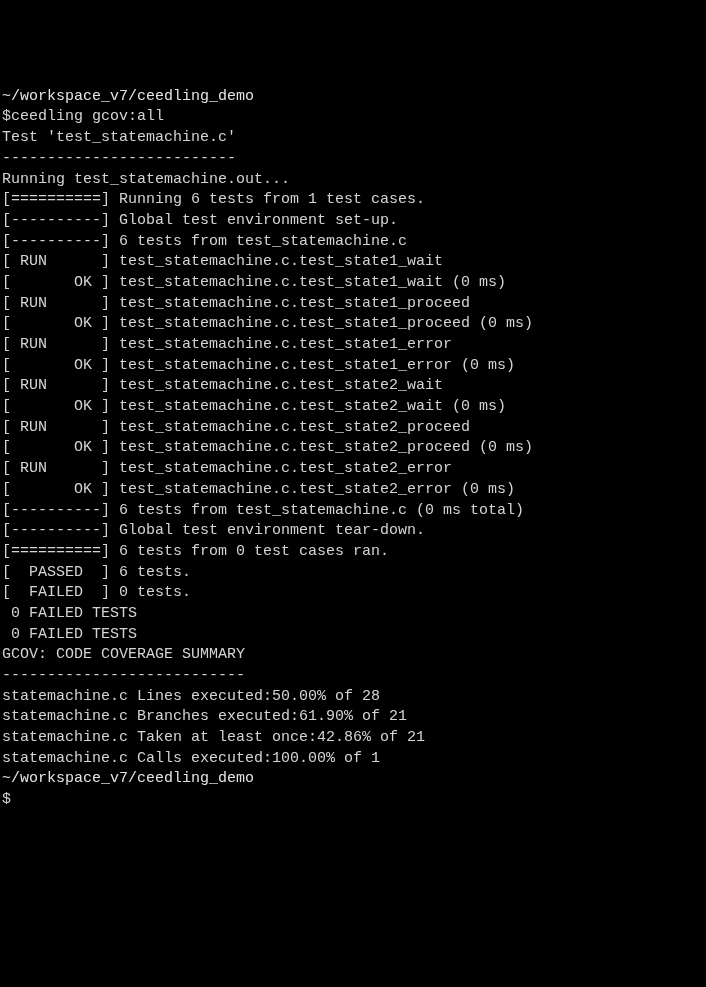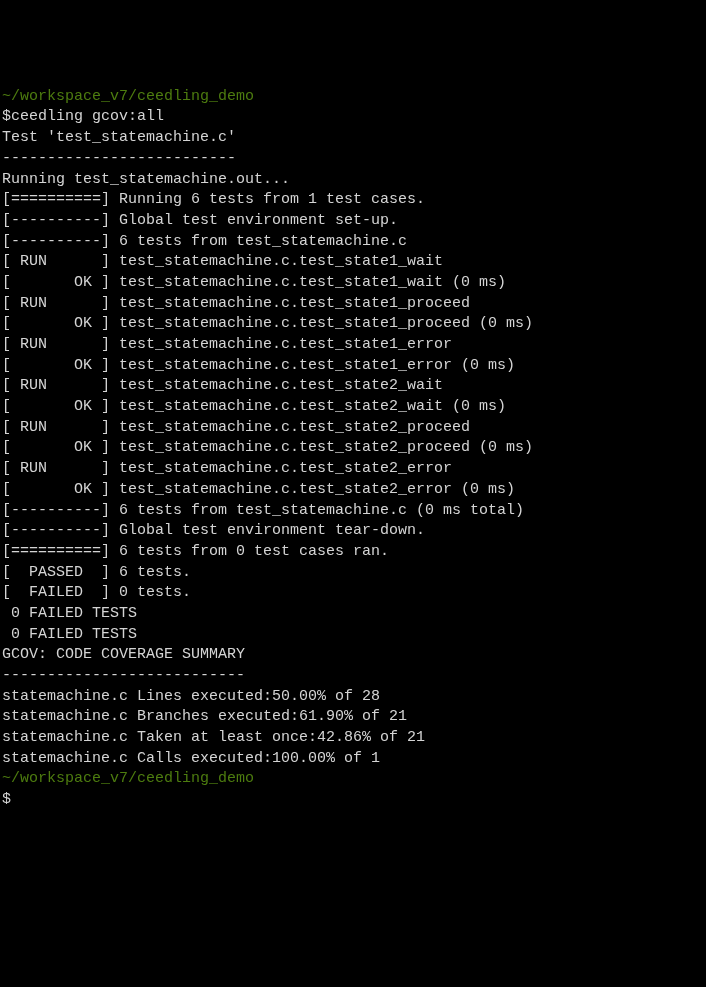--- a/index.html
+++ b/index.html
@@ -7,21 +7,21 @@
       background: #000;
       color: #d4d4d4;
       font-family: 'Consolas', 'Courier New', monospace;
       font-size: 15px;
       line-height: 1.38;
       padding: 4px 2px;
       width: 706px;
       height: 987px;
       white-space: pre;
     }
-    .prompt-path { color: #4d7c0f; }
+    .prompt-path { color: #e5e5e5; }
     .prompt-dollar { color: #d4d4d4; }
     .bracket { color: #d4d4d4; }
     .line { display: block; }
   </style>
 </head>
 <body>
 
 
 
 <span class="line"><span class="prompt-path">~/workspace_v7/ceedling_demo</span></span><span class="line"><span class="prompt-dollar">$</span><span>ceedling gcov:all</span></span><span class="line"></span><span class="line"></span><span class="line">Test 'test_statemachine.c'</span><span class="line">--------------------------</span><span class="line">Running test_statemachine.out...</span><span class="line"></span><span class="line"></span><div id="test-lines"><span class="line"><span class="bracket">[==========]</span><span> Running 6 tests from 1 test cases.</span></span><span class="line"><span class="bracket">[----------]</span><span> Global test environment set-up.</span></span><span class="line"><span class="bracket">[----------]</span><span> 6 tests from test_statemachine.c</span></span><span class="line"><span class="bracket">[ RUN      ]</span><span> test_statemachine.c.test_state1_wait</span></span><span class="line"><span class="bracket">[       OK ]</span><span> test_statemachine.c.test_state1_wait (0 ms)</span></span><span class="line"><span class="bracket">[ RUN      ]</span><span> test_statemachine.c.test_state1_proceed</span></span><span class="line"><span class="bracket">[       OK ]</span><span> test_statemachine.c.test_state1_proceed (0 ms)</span></span><span class="line"><span class="bracket">[ RUN      ]</span><span> test_statemachine.c.test_state1_error</span></span><span class="line"><span class="bracket">[       OK ]</span><span> test_statemachine.c.test_state1_error (0 ms)</span></span><span class="line"><span class="bracket">[ RUN      ]</span><span> test_statemachine.c.test_state2_wait</span></span><span class="line"><span class="bracket">[       OK ]</span><span> test_statemachine.c.test_state2_wait (0 ms)</span></span><span class="line"><span class="bracket">[ RUN      ]</span><span> test_statemachine.c.test_state2_proceed</span></span><span class="line"><span class="bracket">[       OK ]</span><span> test_statemachine.c.test_state2_proceed (0 ms)</span></span><span class="line"><span class="bracket">[ RUN      ]</span><span> test_statemachine.c.test_state2_error</span></span><span class="line"><span class="bracket">[       OK ]</span><span> test_statemachine.c.test_state2_error (0 ms)</span></span><span class="line"><span class="bracket">[----------]</span><span> 6 tests from test_statemachine.c (0 ms total)</span></span></div><span class="line"></span><div id="teardown-lines"><span class="line"><span class="bracket">[----------]</span><span> Global test environment tear-down.</span></span><span class="line"><span class="bracket">[==========]</span><span> 6 tests from 0 test cases ran.</span></span></div><span class="line"><span class="bracket">[  PASSED  ]</span><span> 6 tests.</span></span><span class="line"><span class="bracket">[  FAILED  ]</span><span> 0 tests.</span></span><span class="line"></span><span class="line"> 0 FAILED TESTS</span><span class="line"></span><span class="line"> 0 FAILED TESTS</span><span class="line"></span><span class="line"></span><span class="line">GCOV: CODE COVERAGE SUMMARY</span><span class="line">---------------------------</span><div id="gcov-lines"><span class="line">statemachine.c Lines executed:50.00% of 28</span><span class="line">statemachine.c Branches executed:61.90% of 21</span><span class="line">statemachine.c Taken at least once:42.86% of 21</span><span class="line">statemachine.c Calls executed:100.00% of 1</span></div><span class="line"></span><span class="line"></span><span class="line"><span class="prompt-path">~/workspace_v7/ceedling_demo</span></span><span class="line"><span class="prompt-dollar">$</span></span>

